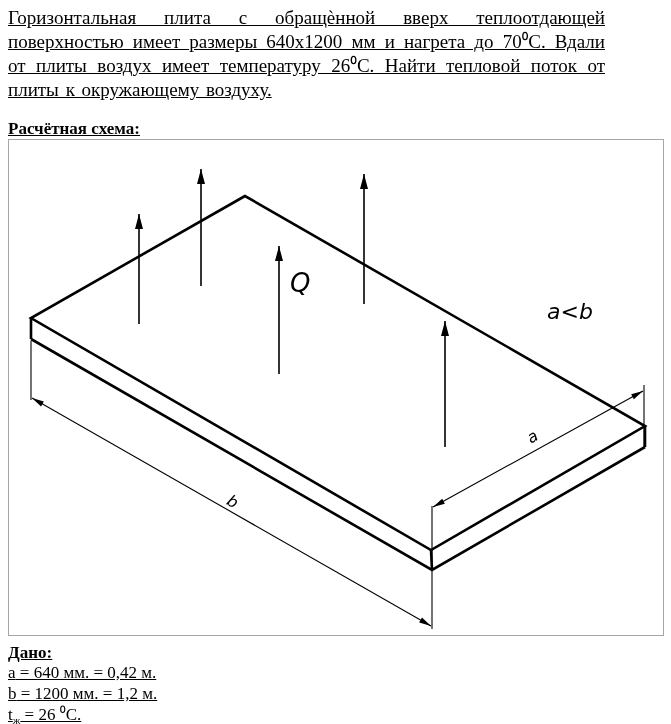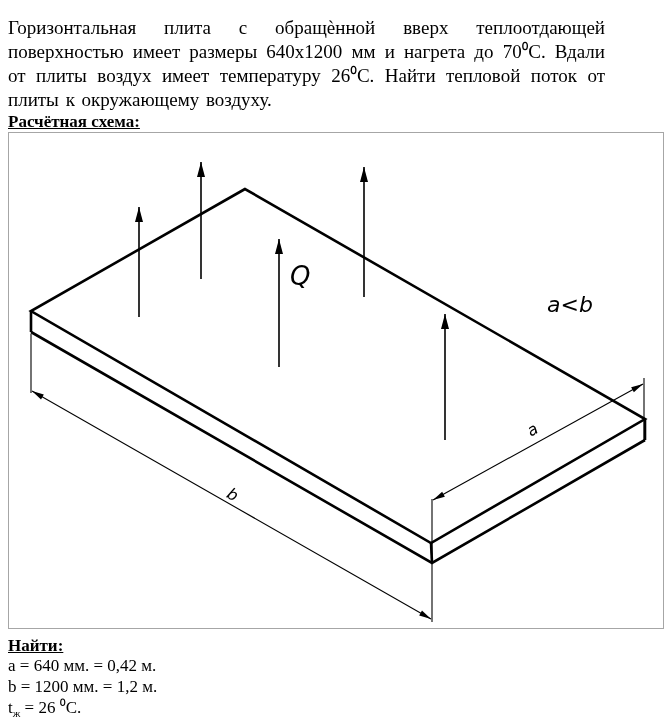--- a/index.html
+++ b/index.html
@@ -5,34 +5,34 @@
   :root { --ink:#000000; --border:#a6a6a6; --bg:#ffffff; }
   * { box-sizing: border-box; }
   html, body { margin:0; padding:0; }
   body {
     width:671px; height:724px;
     background:var(--bg);
     color:var(--ink);
     font-family:"Liberation Serif", serif;
     overflow:hidden;
   }
-  .page { padding:16px 8px 0 8px; width:613px; }
+  .page { padding:6px 8px 0 8px; width:613px;text-decoration:underline; }
   .problem {
     margin:0;
     font-size:19px;
     line-height:24px;
     text-align:justify;
     word-spacing:2px;
   }
   .heading {
     font-size:17px;
     line-height:18px;
     font-weight:bold;
     text-decoration:underline;
-    margin-top:1px;
+    margin-top:18px;
   }
   .schema-box {
     width:656px; height:497px;
     border:1px solid var(--border);
     background:var(--bg);
     margin-top:1px;
   }
   .schema-box svg { display:block; }
   .dano { margin-top:8px; }
   .given-row { font-size:17px; line-height:21px; }
@@ -95,21 +95,21 @@
       </g>
 
       <g>
         <line class="thin" x1="635" y1="245" x2="635" y2="309"></line>
         <line class="thin" x1="424" y1="367" x2="634" y2="251" marker-start="url(#dim-head)" marker-end="url(#dim-head)"></line>
         <text class="svg-label" x="527" y="301" font-size="16" text-anchor="middle" transform="rotate(-29 527 303)">a</text>
       </g>
     </svg>
   </div>
 
-  <div class="heading dano">Найти:</div>
+  <div class="heading dano">Дано:</div>
 
   <div class="given">
     <div class="given-row"><span>a</span><sub></sub><span> = 640 мм. = 0,42 м.</span></div>
     <div class="given-row"><span>b</span><sub></sub><span> = 1200 мм. = 1,2 м.</span></div>
     <div class="given-row"><span>t</span><sub>ж</sub><span> = 26 ⁰С.</span></div>
   </div>
 
 </div>
 
 </body></html>

